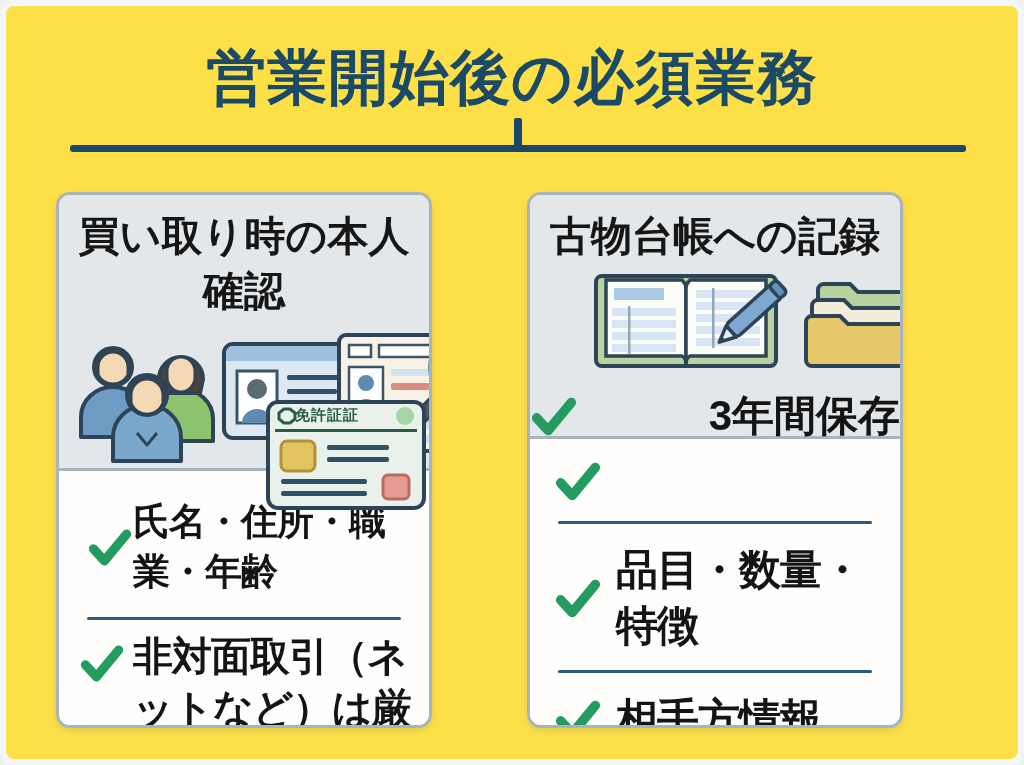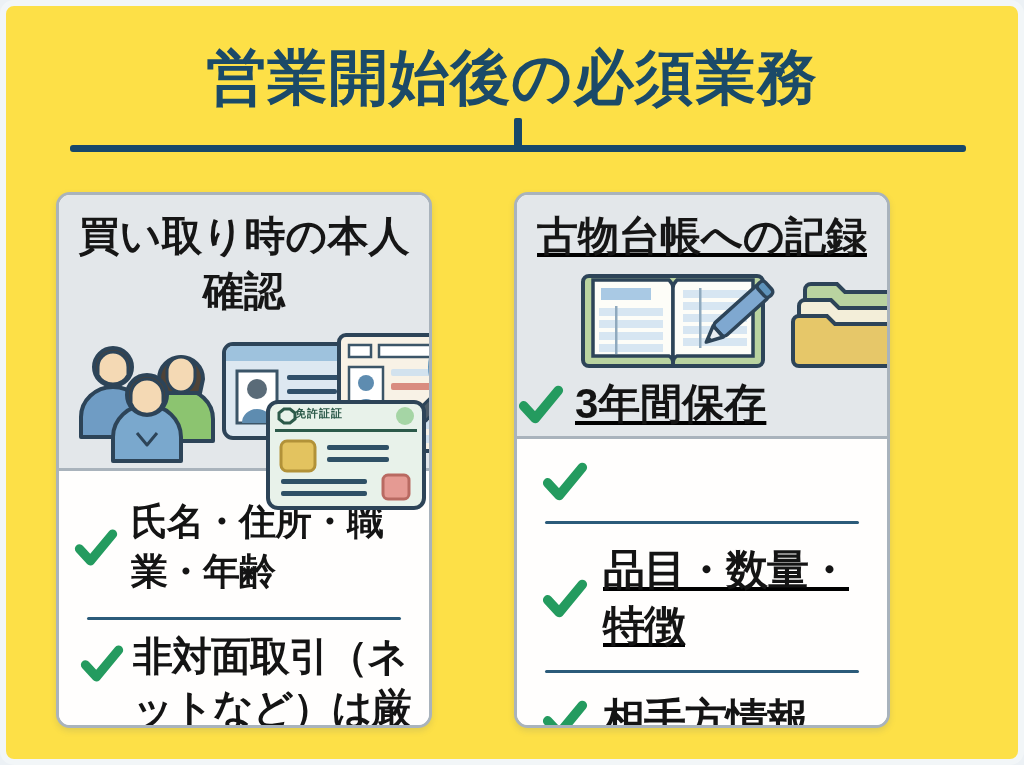--- a/index.html
+++ b/index.html
@@ -25,51 +25,51 @@
     position:absolute; left:64px; top:139px; width:896px; height:7px;
     background:#17486a; border-radius:3px;
   }
 
   .panel {
     position:absolute; top:186px; width:376px; height:536px;
     background:#ffffff; border:3px solid #a9b3bc; border-radius:14px;
     overflow:hidden; box-shadow:0 3px 6px rgba(90,110,125,.18);
   }
   .panel-left  { left:50px;  }
-  .panel-right { left:508px;text-decoration:underline; }
+  .panel-right { left:521px; }
 
   .panel-top { background:#e3e7ea; border-bottom:3px solid #a9b3bc; }
   .panel-left  .panel-top { height:276px; }
   .panel-right .panel-top { height:244px; }
 
   .panel-header {
     text-align:center; padding-top:14px;
     font-size:41px; font-weight:bold; color:#161616;
   }
 
   .icon-area { position:relative; width:100%; }
   .panel-left  .icon-area { height:196px; }
   .panel-right .icon-area { height:112px; }
   .icon-abs { position:absolute; }
 
   .license-label {
     position:absolute; left:30px; top:7px;
-    font-size:11px; font-weight:bold; color:#2c5a4a; letter-spacing:1px;
+    font-size:15px; font-weight:bold; color:#2c5a4a; letter-spacing:1px;
   }
 
   .check-row { display:flex; align-items:center; }
   .check-row .chk { flex:0 0 auto; }
   .row-text { font-weight:bold; color:#141414; }
 
-  .retention-row { justify-content:flex-start; gap:10px; margin-top:0; }
+  .retention-row { justify-content:space-between; gap:10px; margin-top:12px; }
   .retention-row .row-text { font-size:42px; }
 
   .panel-bottom { background:#fffefd; }
 
-  .li-row1 { padding:26px 10px 0 14px; gap:12px; }
+  .li-row1 { padding:26px 10px 0 28px; }
   .li-row1 .row-text { font-size:37px; letter-spacing:-1px; }
   .li-row2 { padding:10px 10px 0 20px; gap:8px; align-items:flex-start; }
   .li-row2 .chk { margin-top:10px; }
   .li-row2 .row-text { font-size:40px; line-height:1.3; width:378px; letter-spacing:-1px; }
 
   .ri-row { padding:18px 10px 0 24px; gap:14px; }
   .ri-row .row-text { font-size:42px; letter-spacing:-1px; }
 
   .divider { height:3px; background:#2b5b7a; border-radius:2px; }
   .panel-left  .divider { margin:20px 28px 0 28px; }

